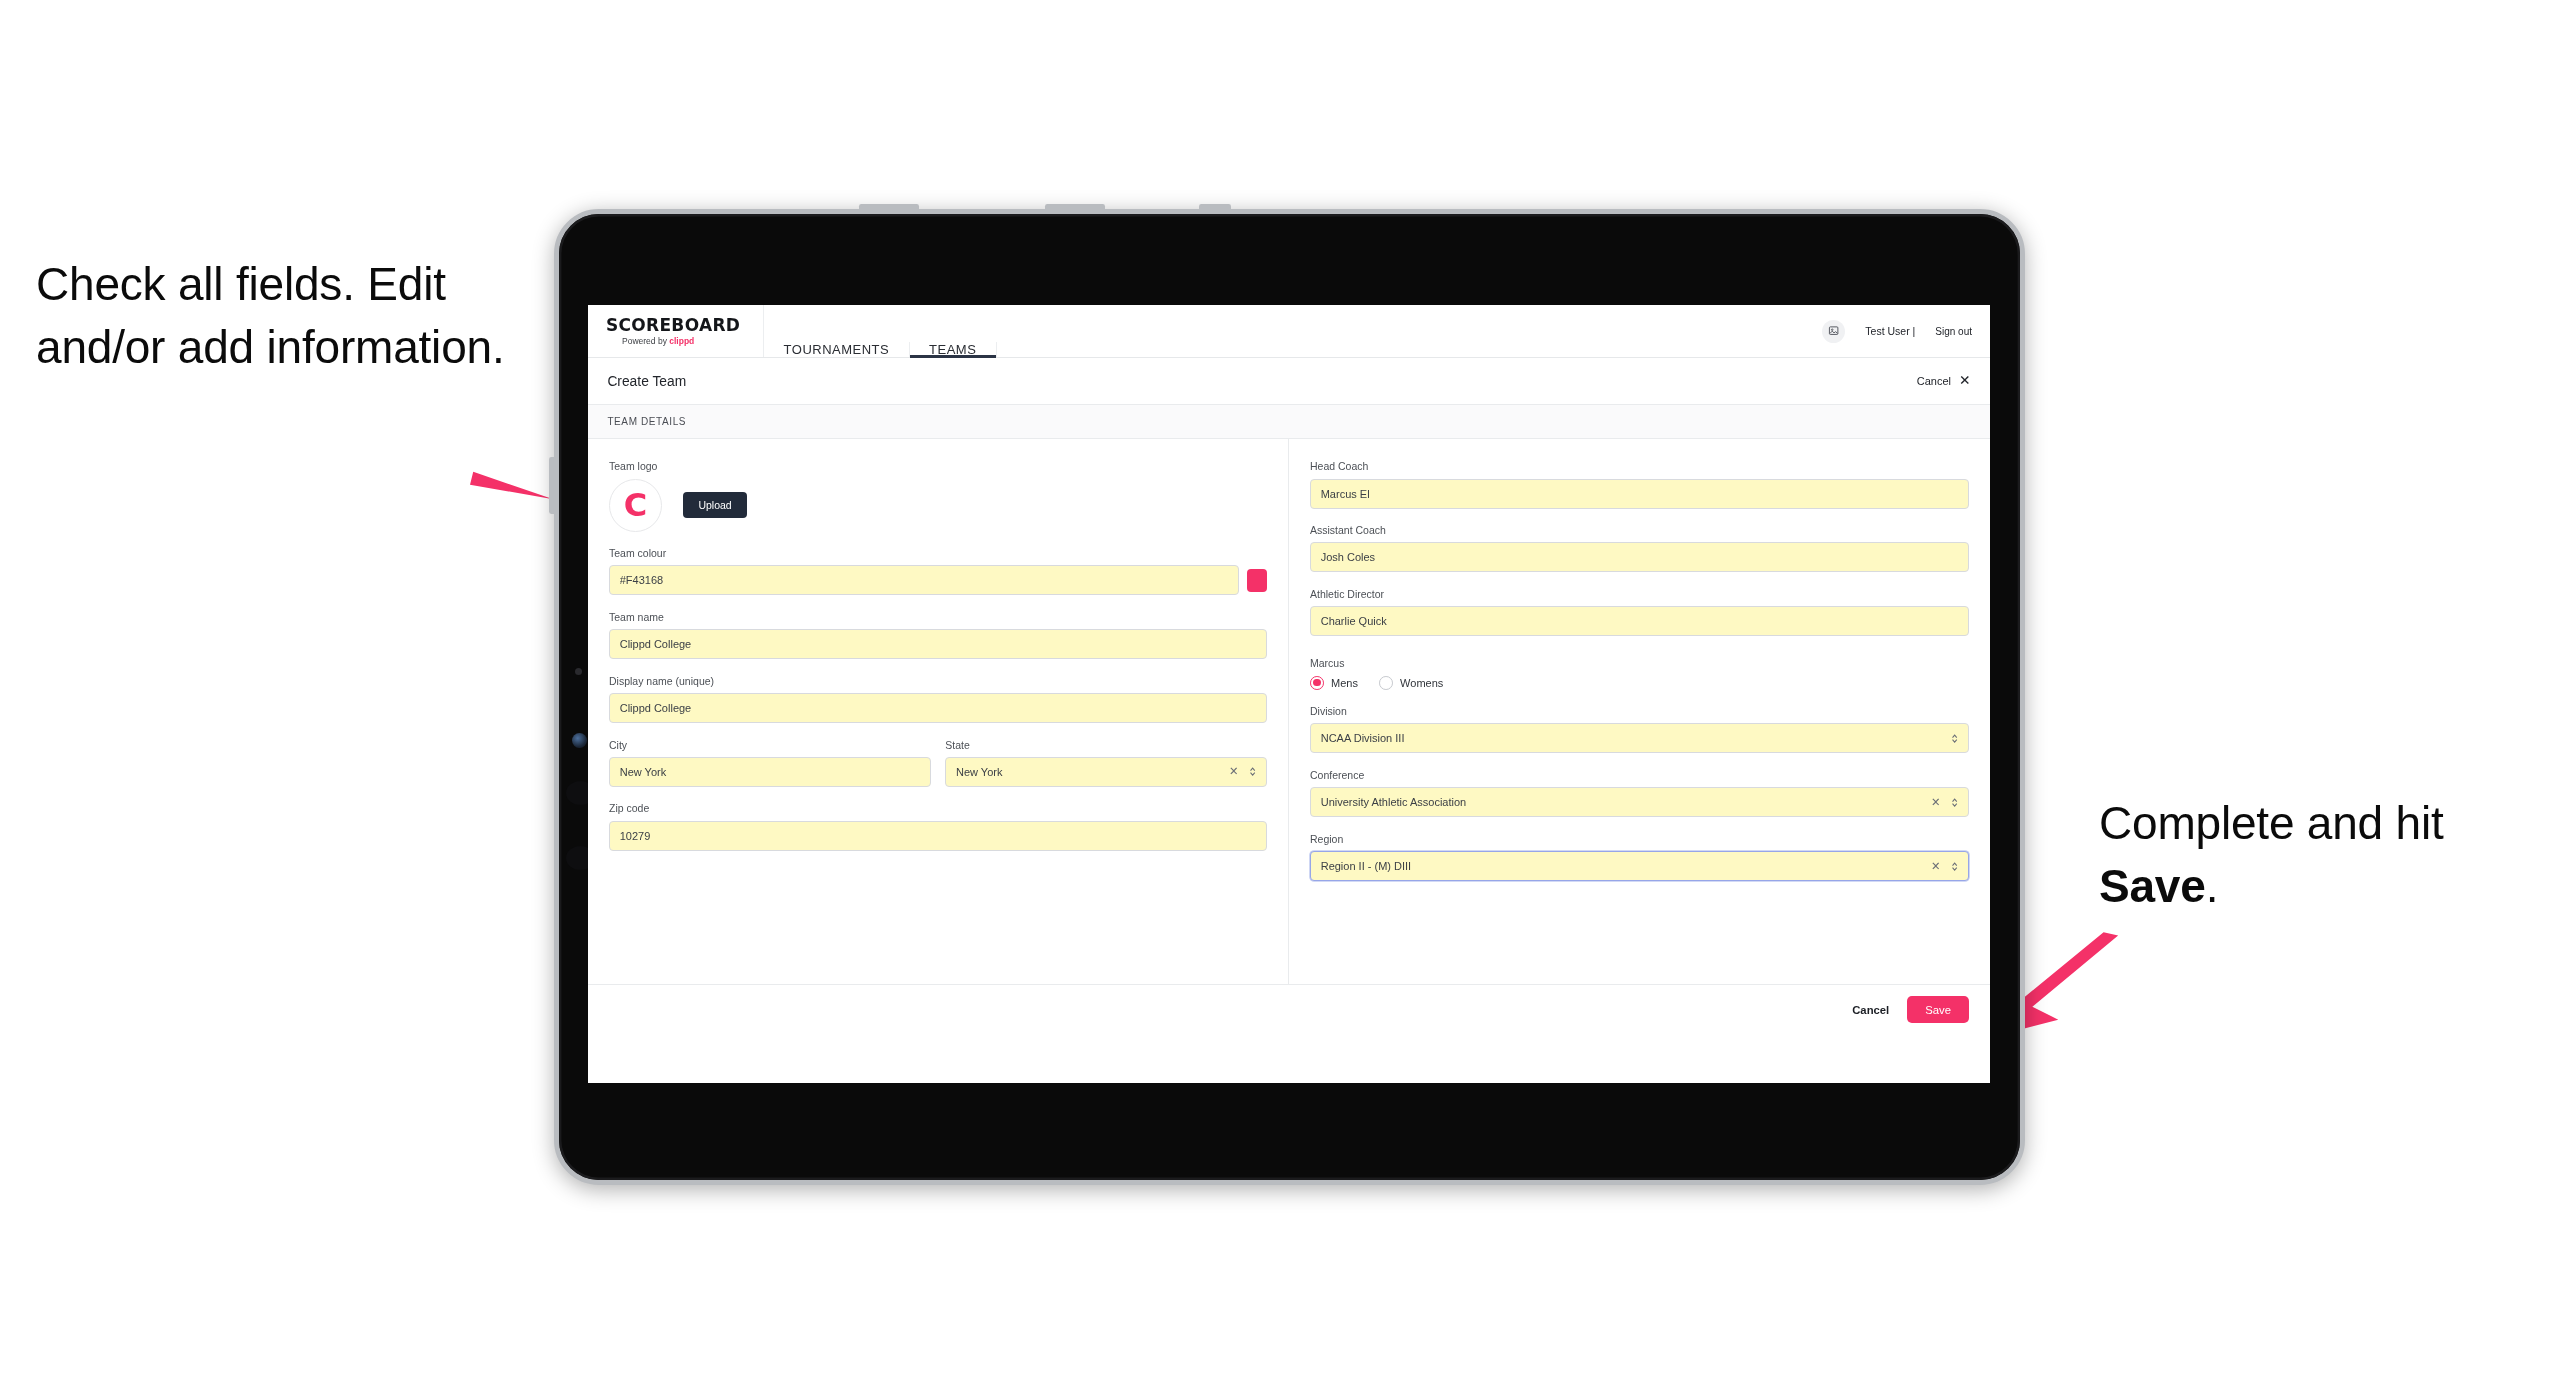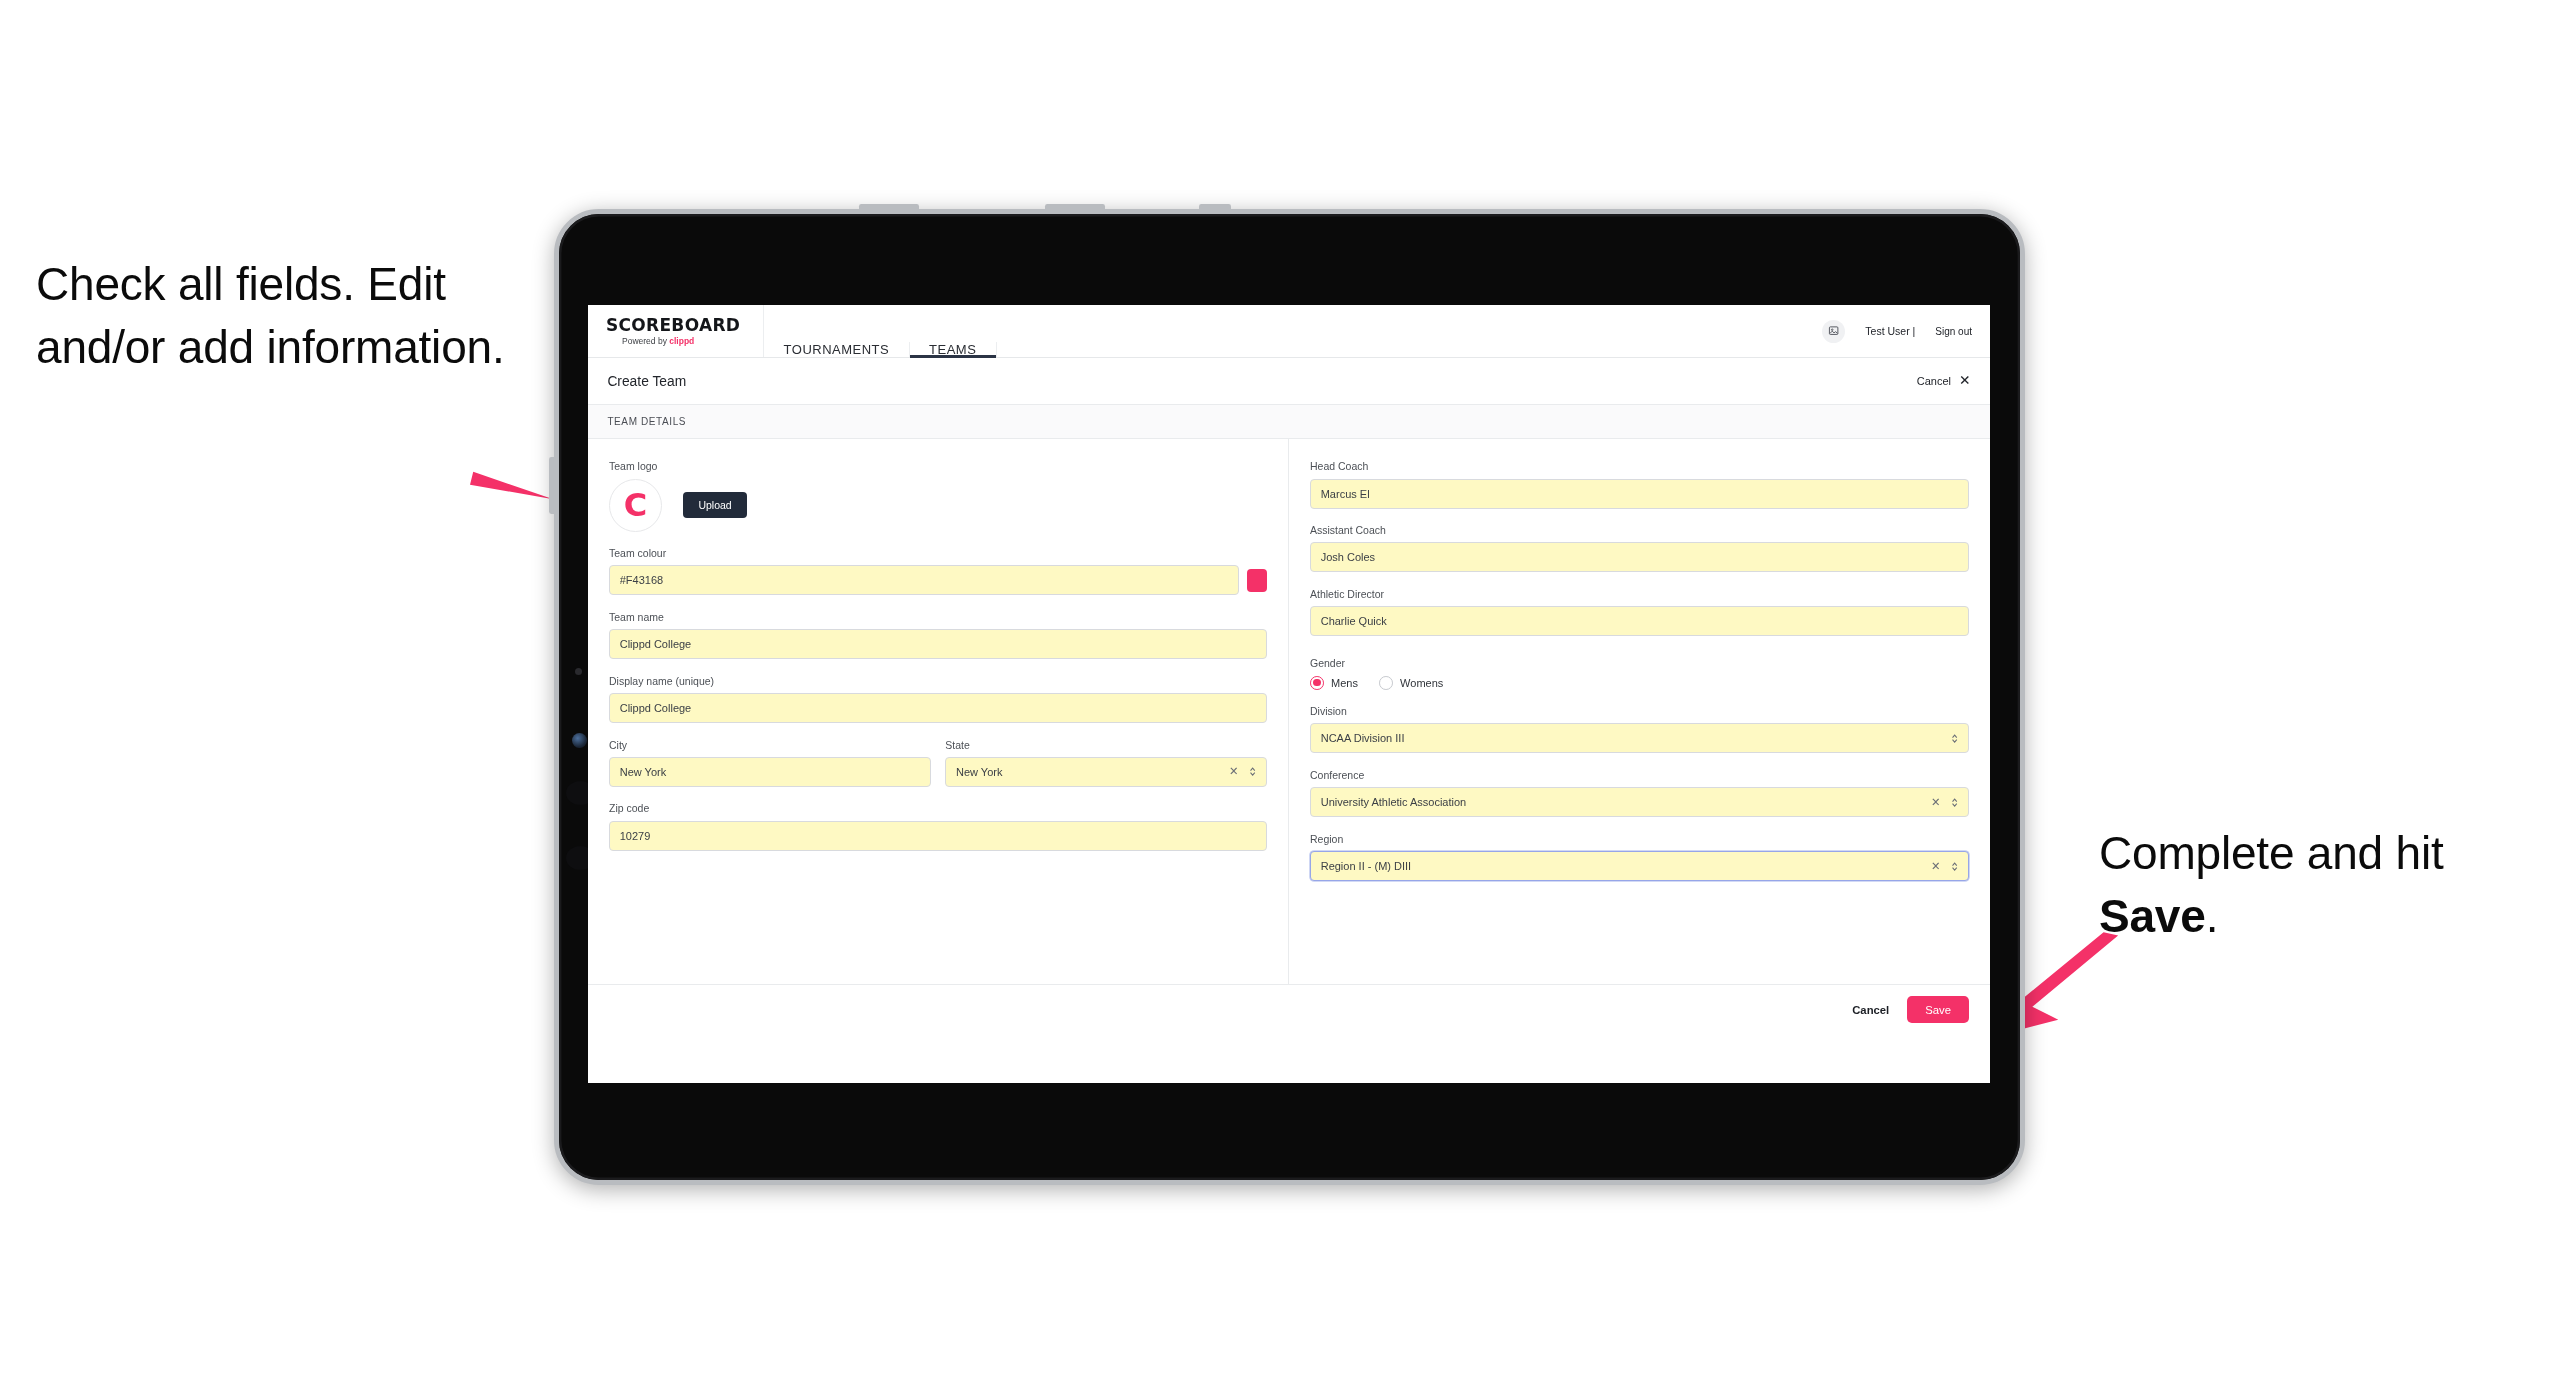--- a/index.html
+++ b/index.html
@@ -15,21 +15,21 @@
   .annot {
     position: absolute;
     color: #0b0b0b;
     font-size: 46px;
     line-height: 1.36;
     letter-spacing: -0.2px;
     font-weight: 400;
   }
   .annot b { font-weight: 700; }
   .annot-left  { left: 36px;  top: 253px;  width: 502px; }
-  .annot-right { left: 2099px; top: 822px;  width: 454px; }
+  .annot-right { left: 2099px; top: 792px;  width: 454px; }
 
   .arrow { position: absolute; }
 
   
   .tablet {
     position: absolute;
     left: 554px; top: 209px;
     width: 1471px; height: 976px;
     background: #0a0a0a;
     border-radius: 45px;
@@ -379,21 +379,21 @@
         </div>
 
         <div class="field">
           <label class="flabel">Athletic Director</label>
           <div class="finput">
             <span class="val">Charlie Quick</span>
           </div>
         </div>
 
         <div class="field" style="margin-top:21px;">
-          <label class="flabel">Gender</label>
+          <label class="flabel">Marcus</label>
           <div class="radio-row">
             <div class="radio on">
               <span class="dot"></span>
               <span class="lbl">Mens</span>
             </div>
             <div class="radio">
               <span class="dot"></span>
               <span class="lbl">Womens</span>
             </div>
           </div>

